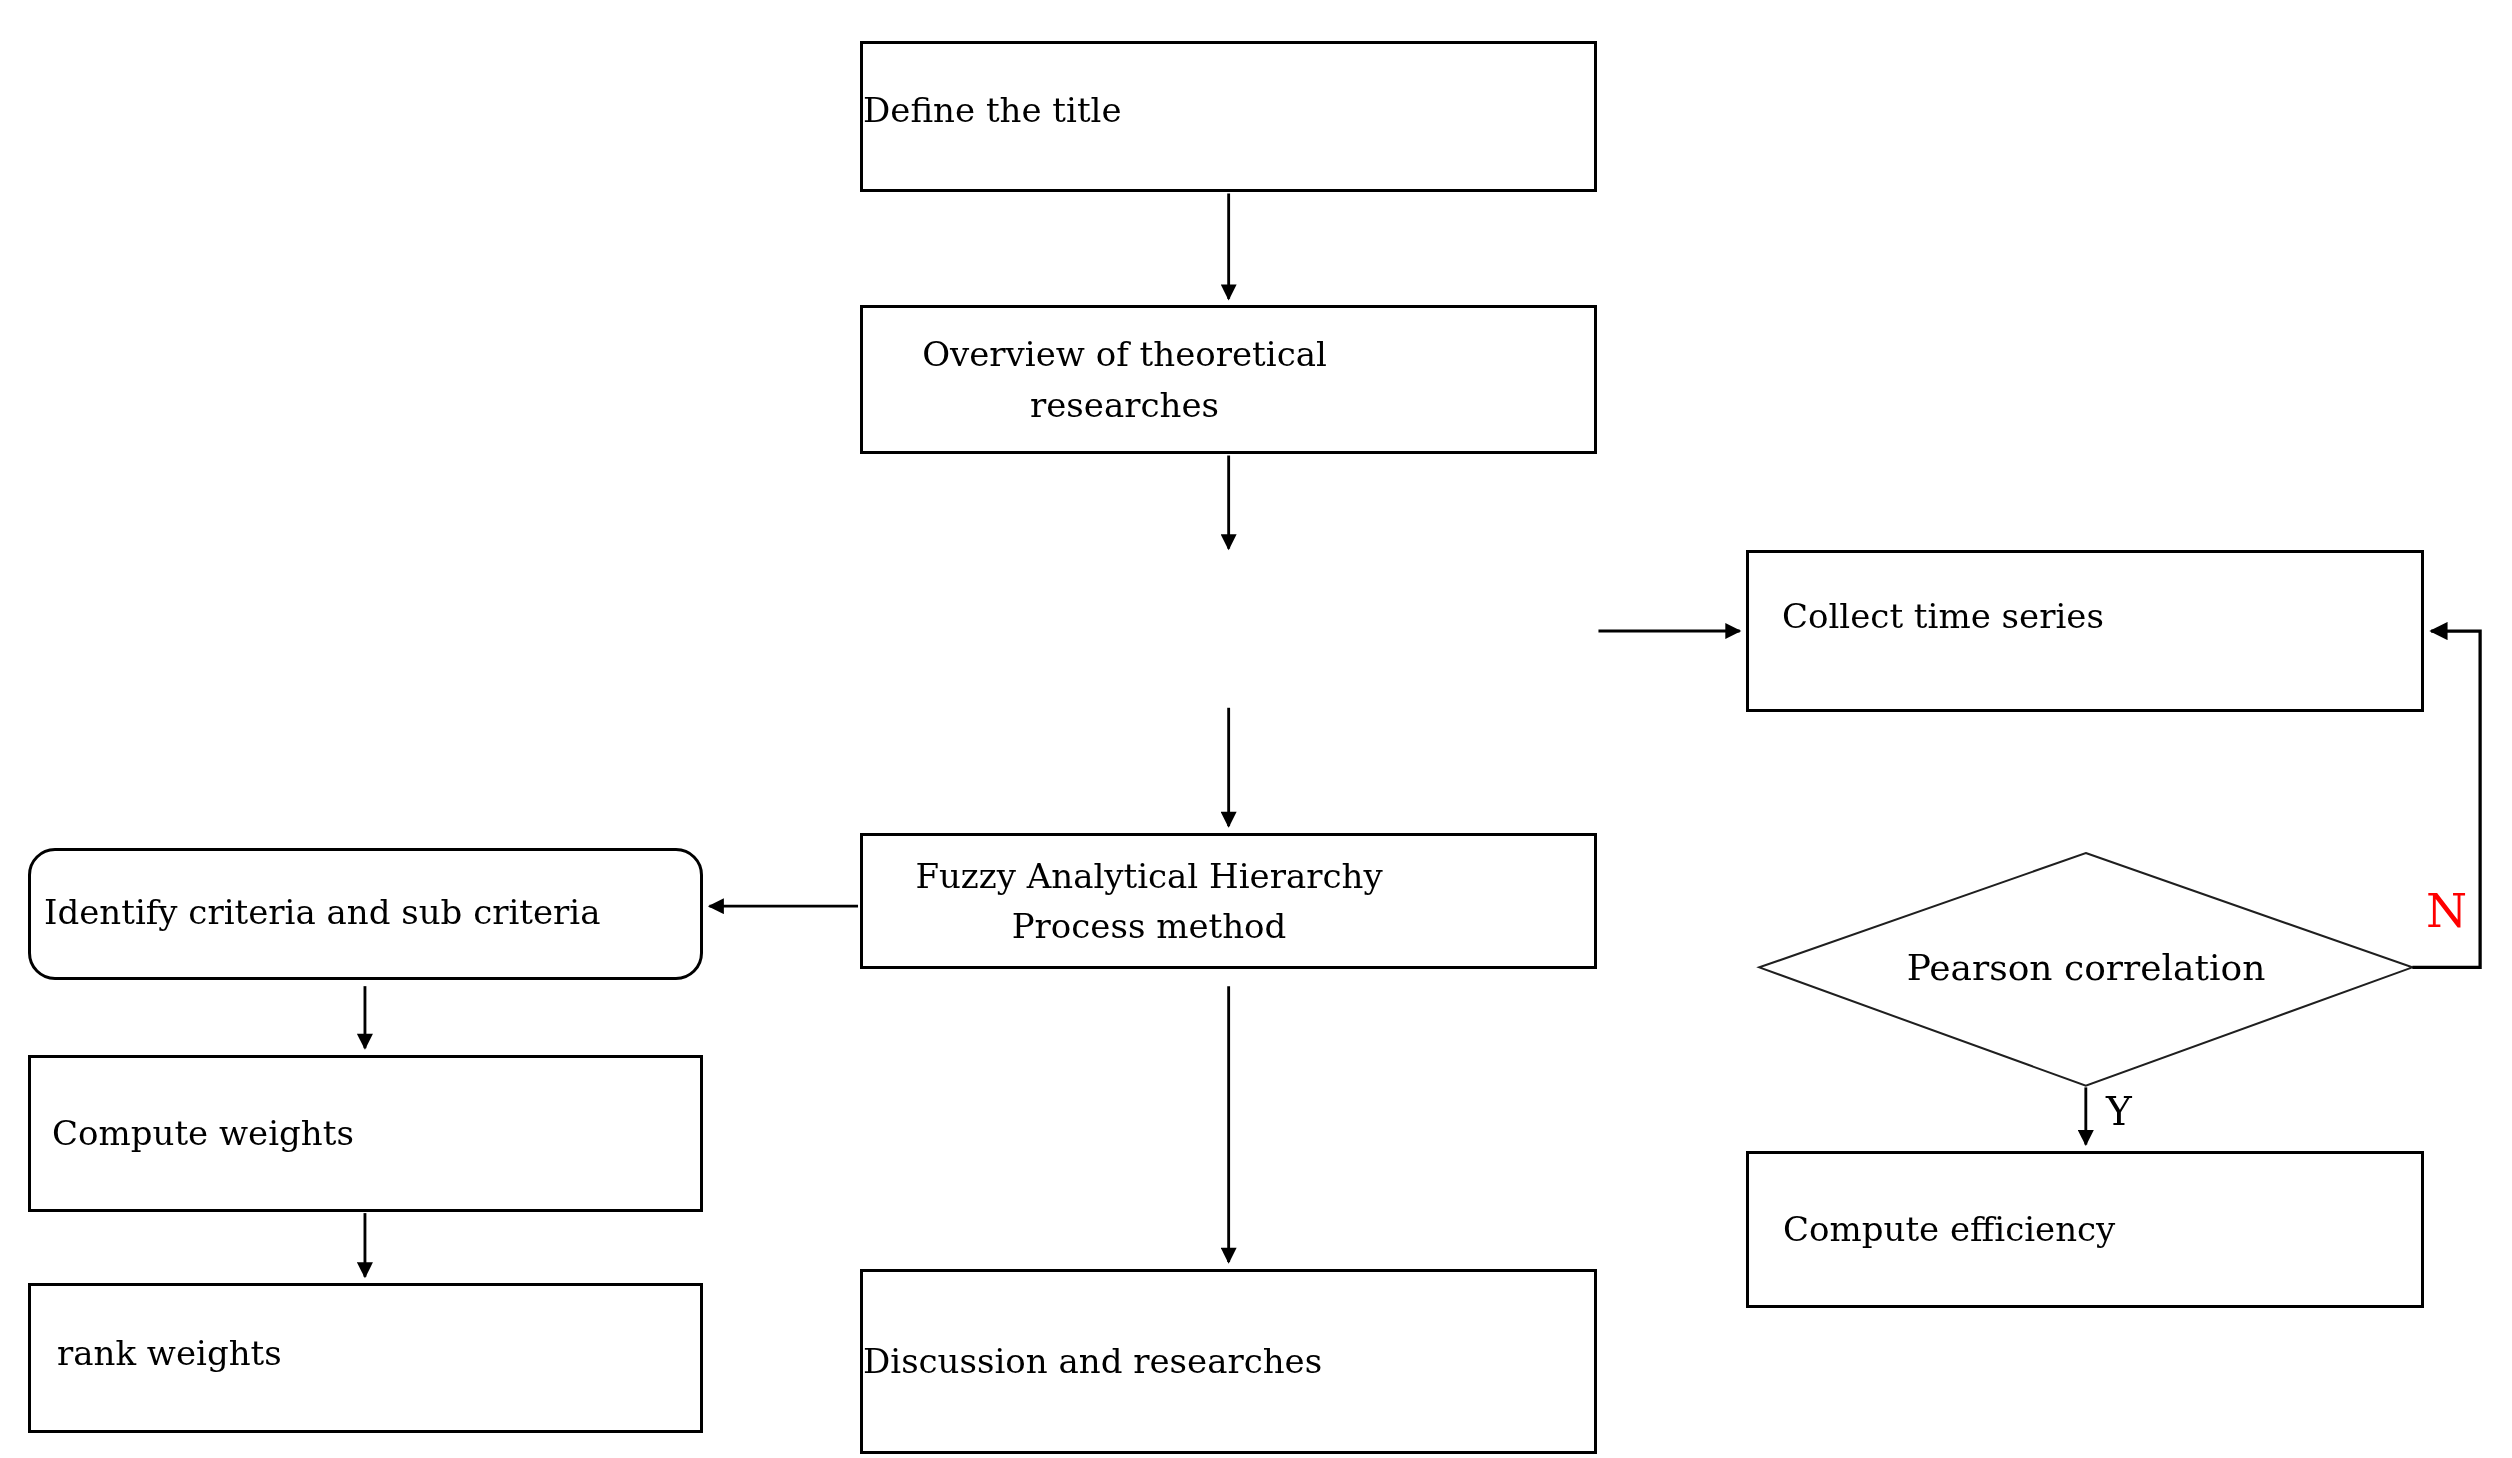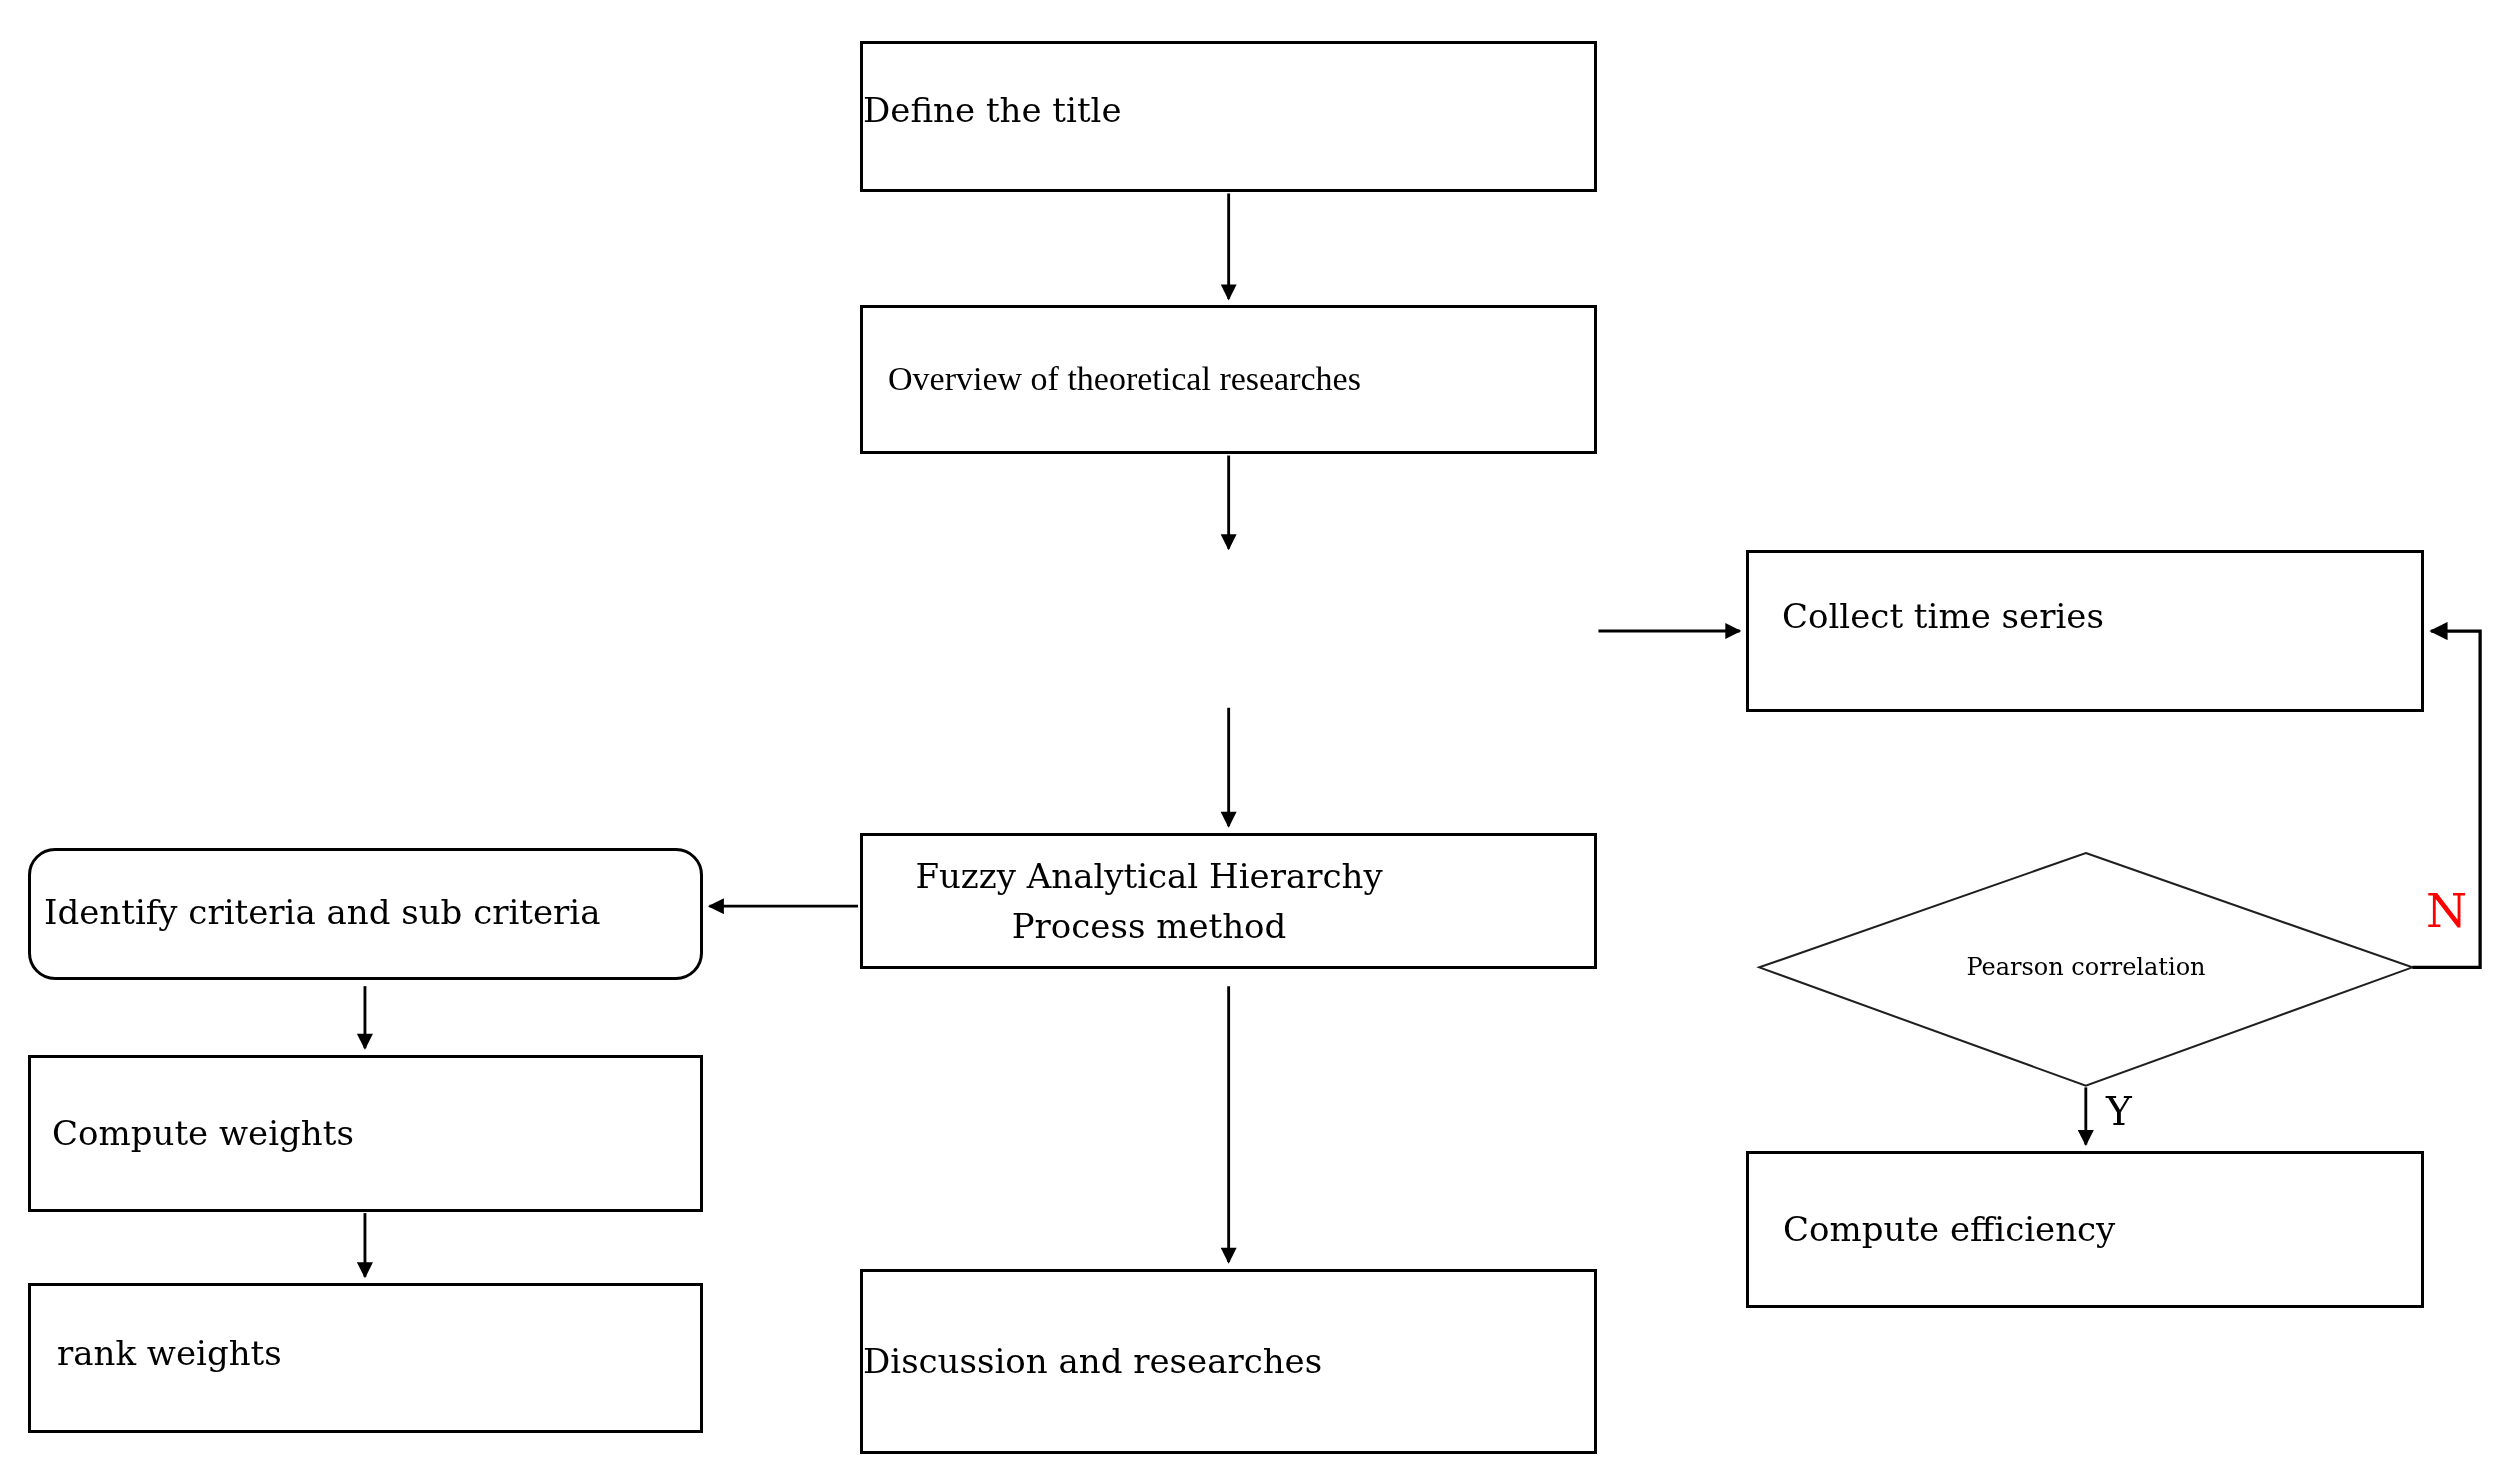--- a/index.html
+++ b/index.html
@@ -43,21 +43,21 @@
   .n-identify   { padding-top: 36px; padding-left: 13px; }
   .n-weights    { padding-left: 21px; }
   .n-rank       { padding-top: 42px; padding-left: 26px; }
   .n-collect    { padding-top: 38px; padding-left: 33px; }
   .n-efficiency { padding-left: 34px; }
   .pearson-label {
     position: absolute;
     left: 1841px; top: 914px;
     width: 490px; height: 106px;
     display: flex; align-items: center; justify-content: center;
-    font-size: 24px;
+    font-size: 36px;
     white-space: nowrap;
   }
   .edge-label {
     position: absolute;
     font-family: "DejaVu Serif", "Liberation Serif", serif;
   }
   .edge-label.n-lbl {
     left: 2410px; top: 883px;
     width: 73px;
     text-align: center;
@@ -97,21 +97,21 @@
     <line x1="2555" y1="1332" x2="2555" y2="1402" stroke="#000" stroke-width="3.5" marker-end="url(#ah)"></line>
 
     <polyline points="2955,1185 3038,1185 3038,773 2978,773" fill="none" stroke="#000" stroke-width="4" marker-end="url(#ah)"></polyline>
   </svg>
 
   <div class="node c-center v-top n-define" style="left:860px; top:41px;  width:737px; height:151px;">
     <span class="lbl">Define the title</span>
   </div>
 
   <div class="node c-center v-center" style="left:860px; top:305px; width:737px; height:149px;">
-    <span class="lbl" style="width:523px;font-family:Liberation Serif, serif;">Overview of theoretical researches</span>
+    <span class="lbl" style="width:523px;">Overview of theoretical researches</span>
   </div>
 
 
   <div class="node c-center v-center" style="left:860px; top:833px; width:737px; height:136px;">
     <span class="lbl" style="width:572px;">Fuzzy Analytical Hierarchy Process method</span>
   </div>
 
   <div class="node c-center v-center" style="left:860px; top:1269px; width:737px; height:185px;">
     <span class="lbl">Discussion and researches</span>
   </div>

